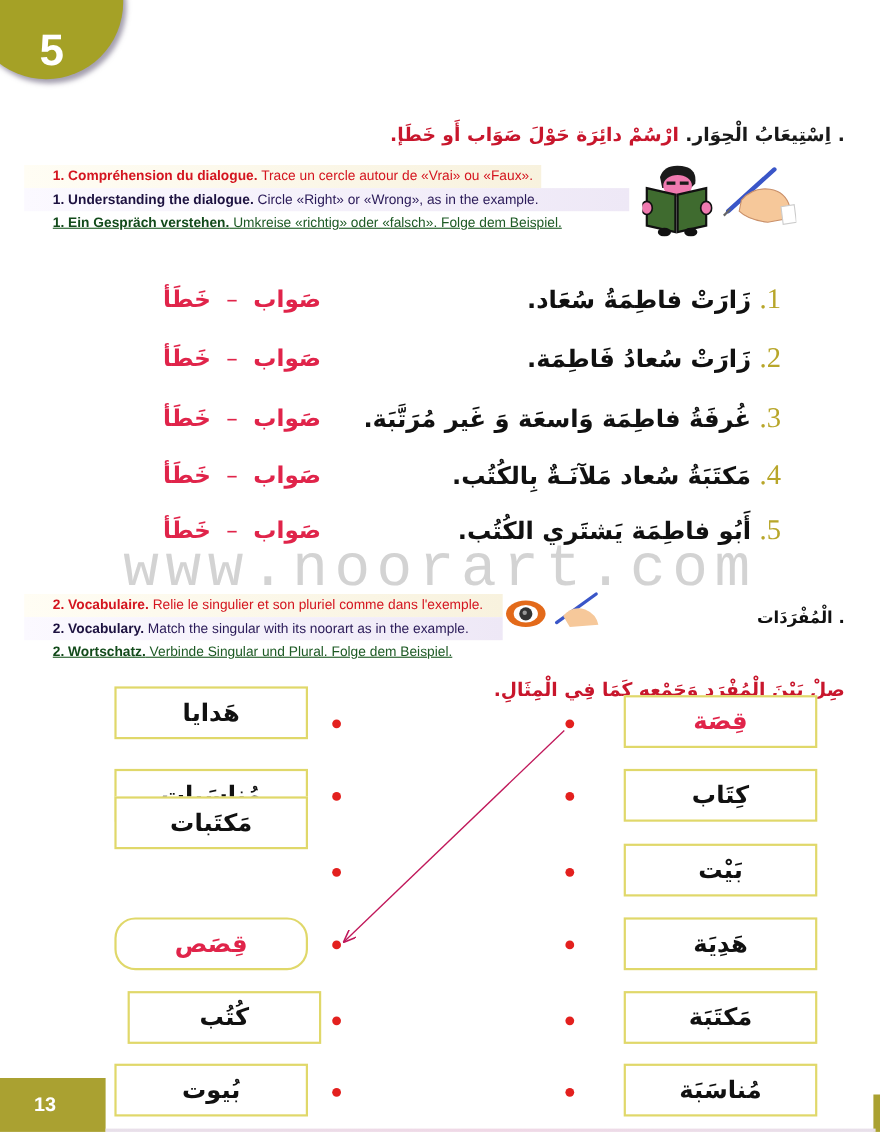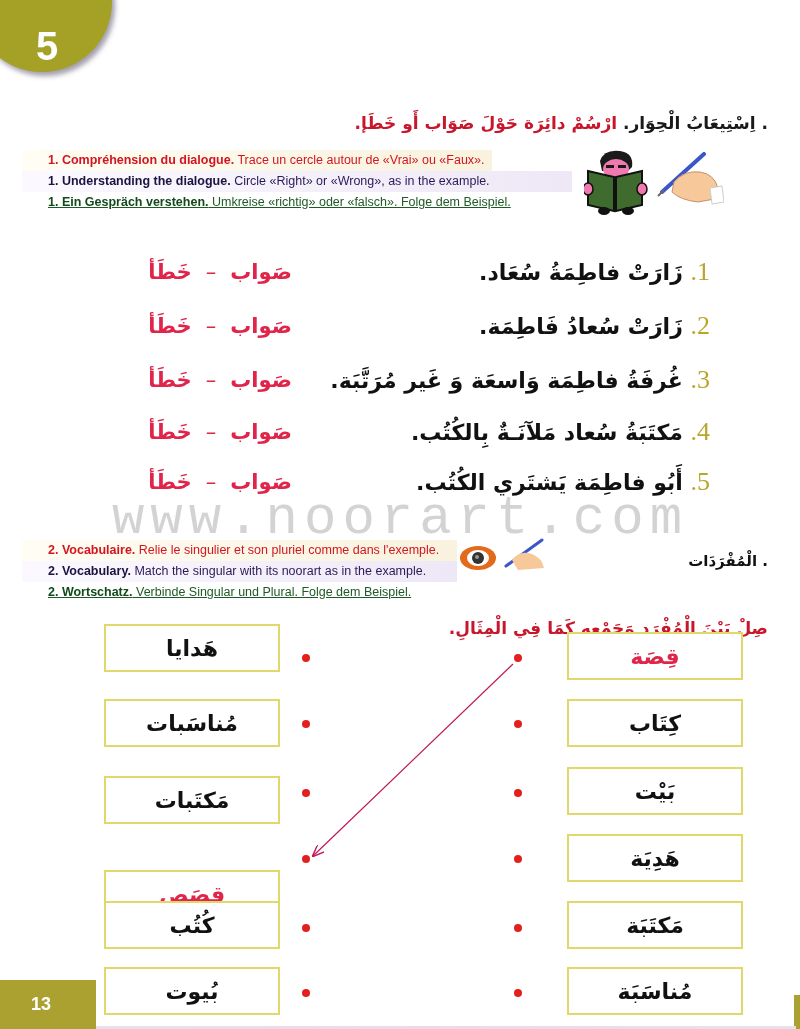--- a/index.html
+++ b/index.html
@@ -215,23 +215,23 @@
   <line x1="84" y1="2" x2="48" y2="28" stroke="#3a56c8" stroke-width="3" stroke-linecap="round"></line>
   <path d="M54 22 Q62 12 74 16 Q84 20 86 30 L60 32 Z" fill="#f6c89a"></path>
 </svg>
 
 <div class="ar-vocab-title">. الْمُفْرَدَات</div>
 <div class="ar-vocab-instr">صِلْ بَيْنَ الْمُفْرَدِ وَجَمْعِهِ كَمَا فِي الْمِثَالِ.</div>
 
 <div>
   <div class="word-box" style="left:104px; top:624px;">هَدايا</div>
   <div class="word-box" style="left:104px; top:699px;">مُناسَبات</div>
-  <div class="word-box" style="left:104px; top:776px;">مَكتَبات</div>
-  <div class="word-box highlight" style="left:104px; top:870px;">قِصَص</div>
-  <div class="word-box" style="left:104px; top:901px;">كُتُب</div>
+  <div class="word-box" style="left:104px; top:724px;">مَكتَبات</div>
+  <div class="word-box highlight" style="left:104px; top:834px;border-radius:19px;">قِصَص</div>
+  <div class="word-box" style="left:116px; top:901px;">كُتُب</div>
   <div class="word-box" style="left:104px; top:967px;">بُيوت</div>
 </div>
 
 <div>
   <div class="word-box highlight" style="left:567px; top:632px;">قِصَة</div>
   <div class="word-box" style="left:567px; top:699px;">كِتَاب</div>
   <div class="word-box" style="left:567px; top:767px;">بَيْت</div>
   <div class="word-box" style="left:567px; top:834px;">هَدِيَة</div>
   <div class="word-box" style="left:567px; top:901px;">مَكتَبَة</div>
   <div class="word-box" style="left:567px; top:967px;">مُناسَبَة</div>

